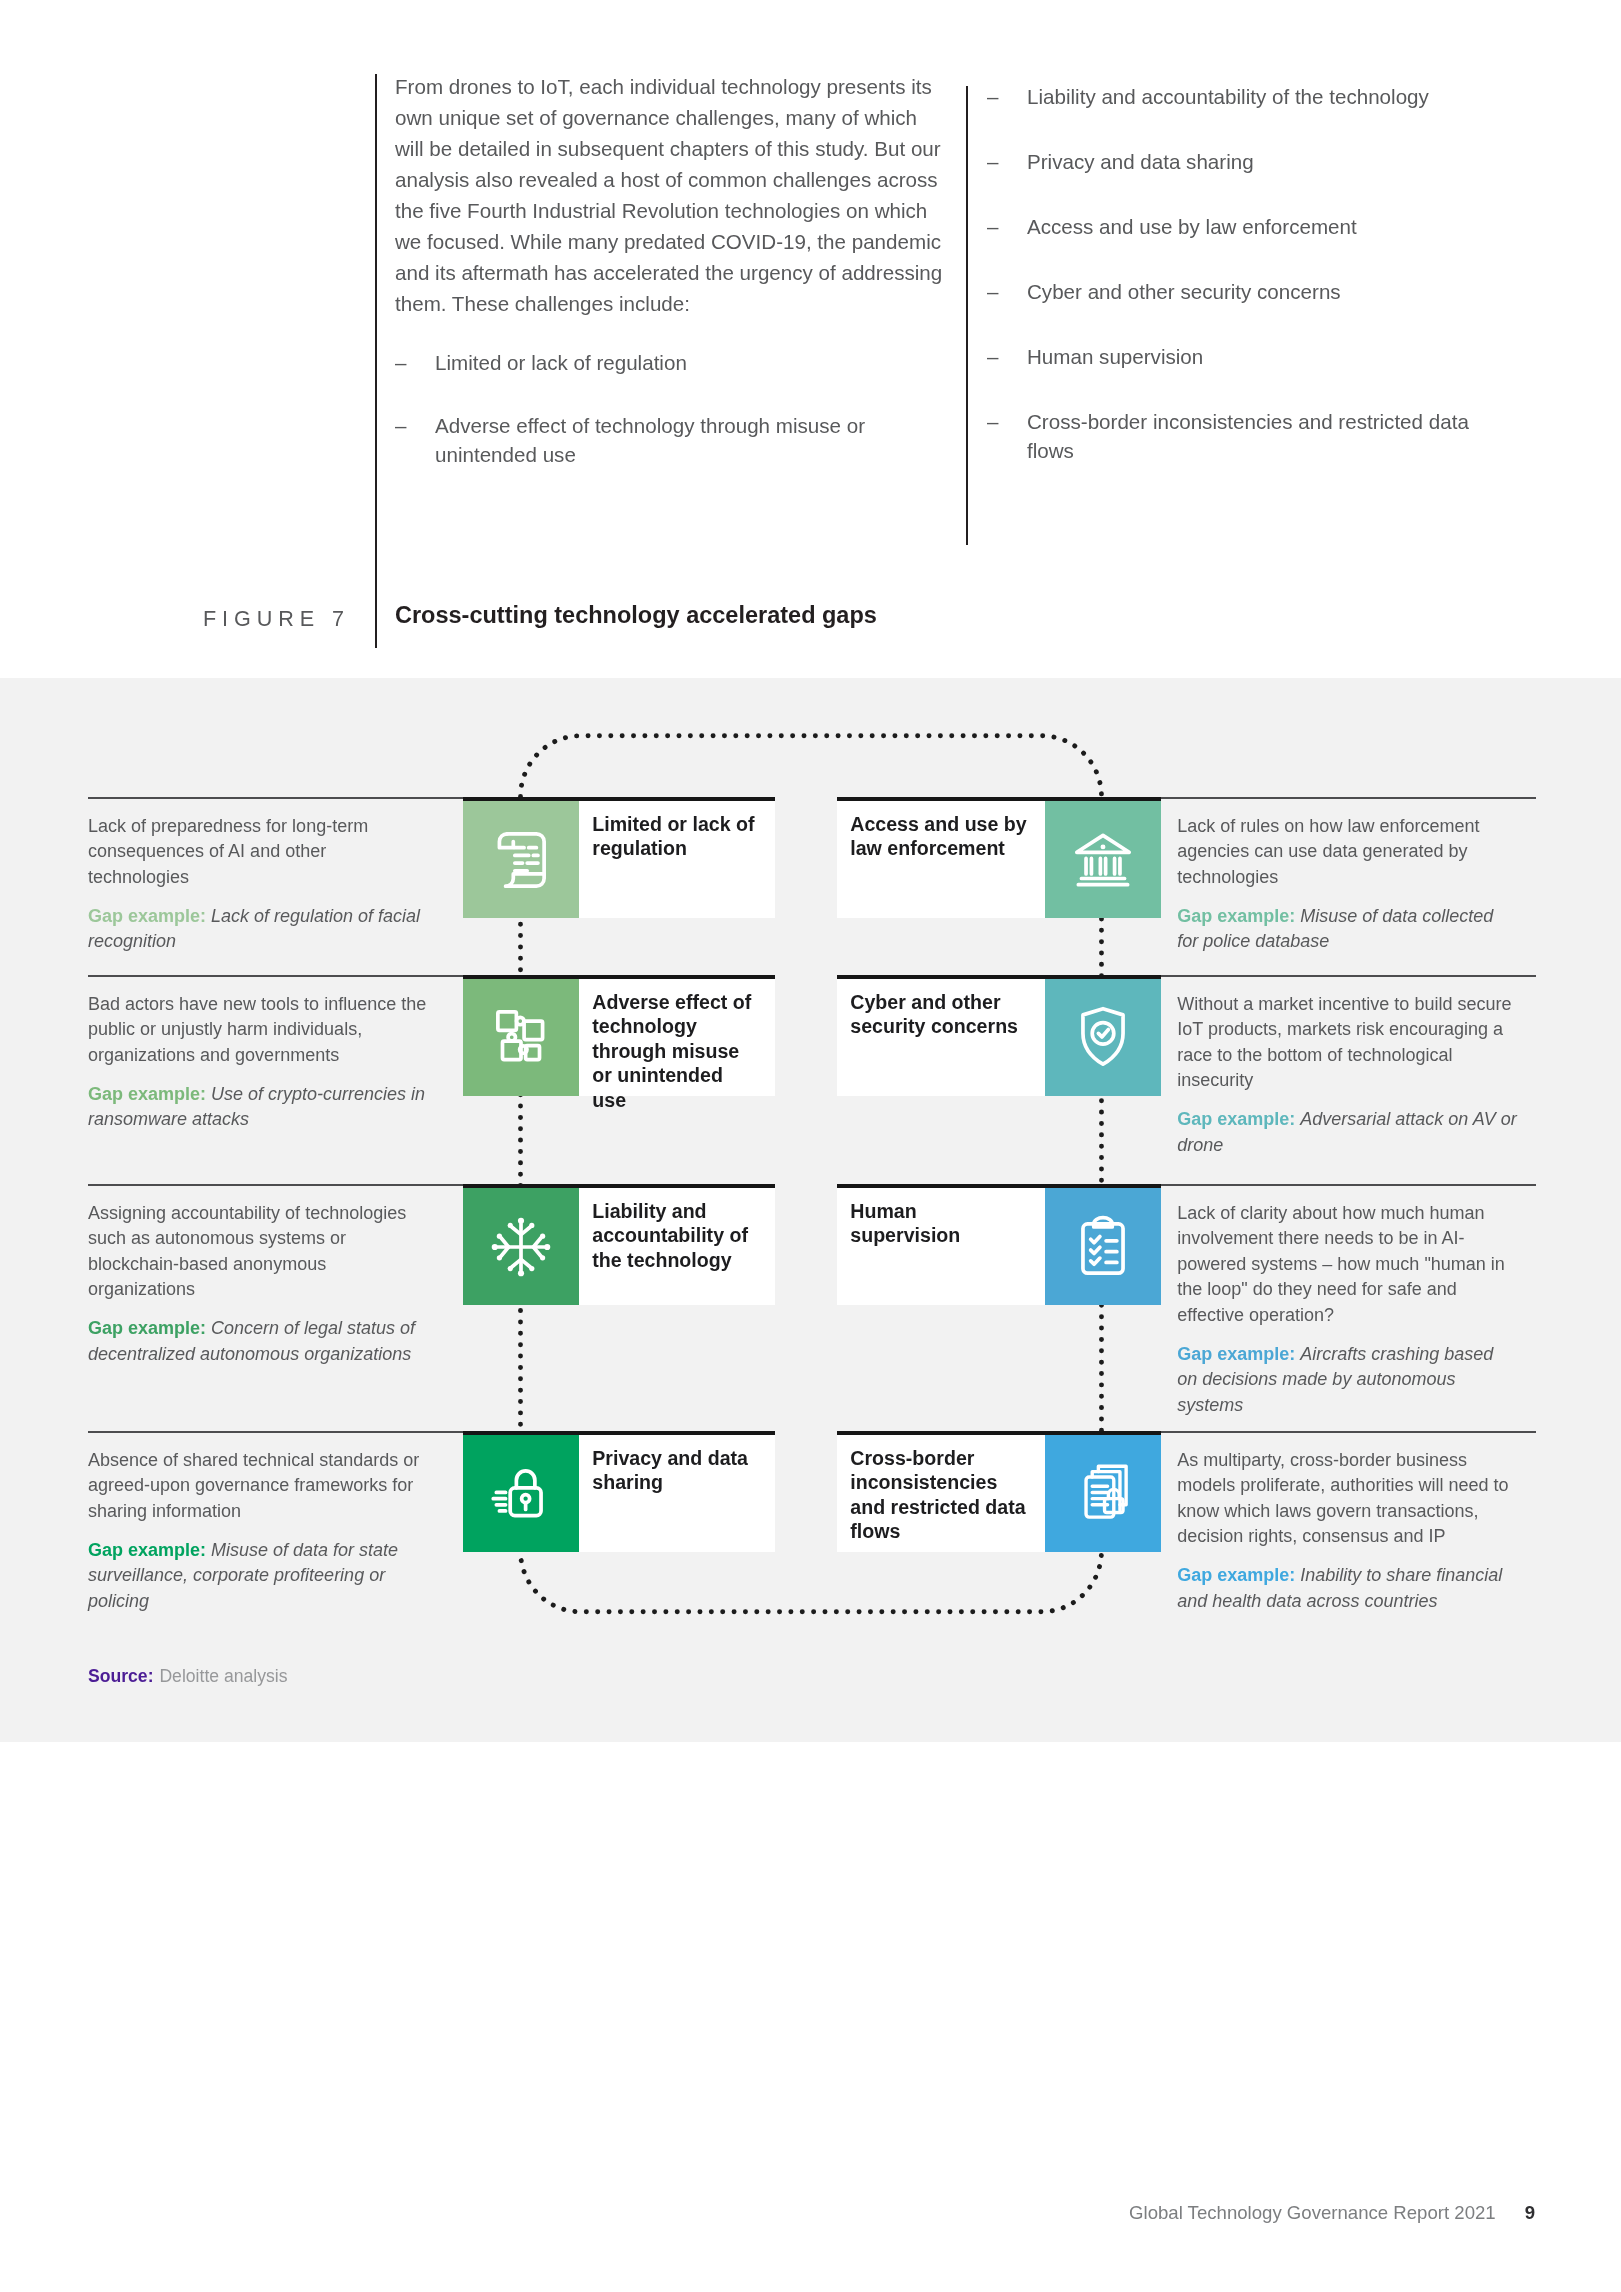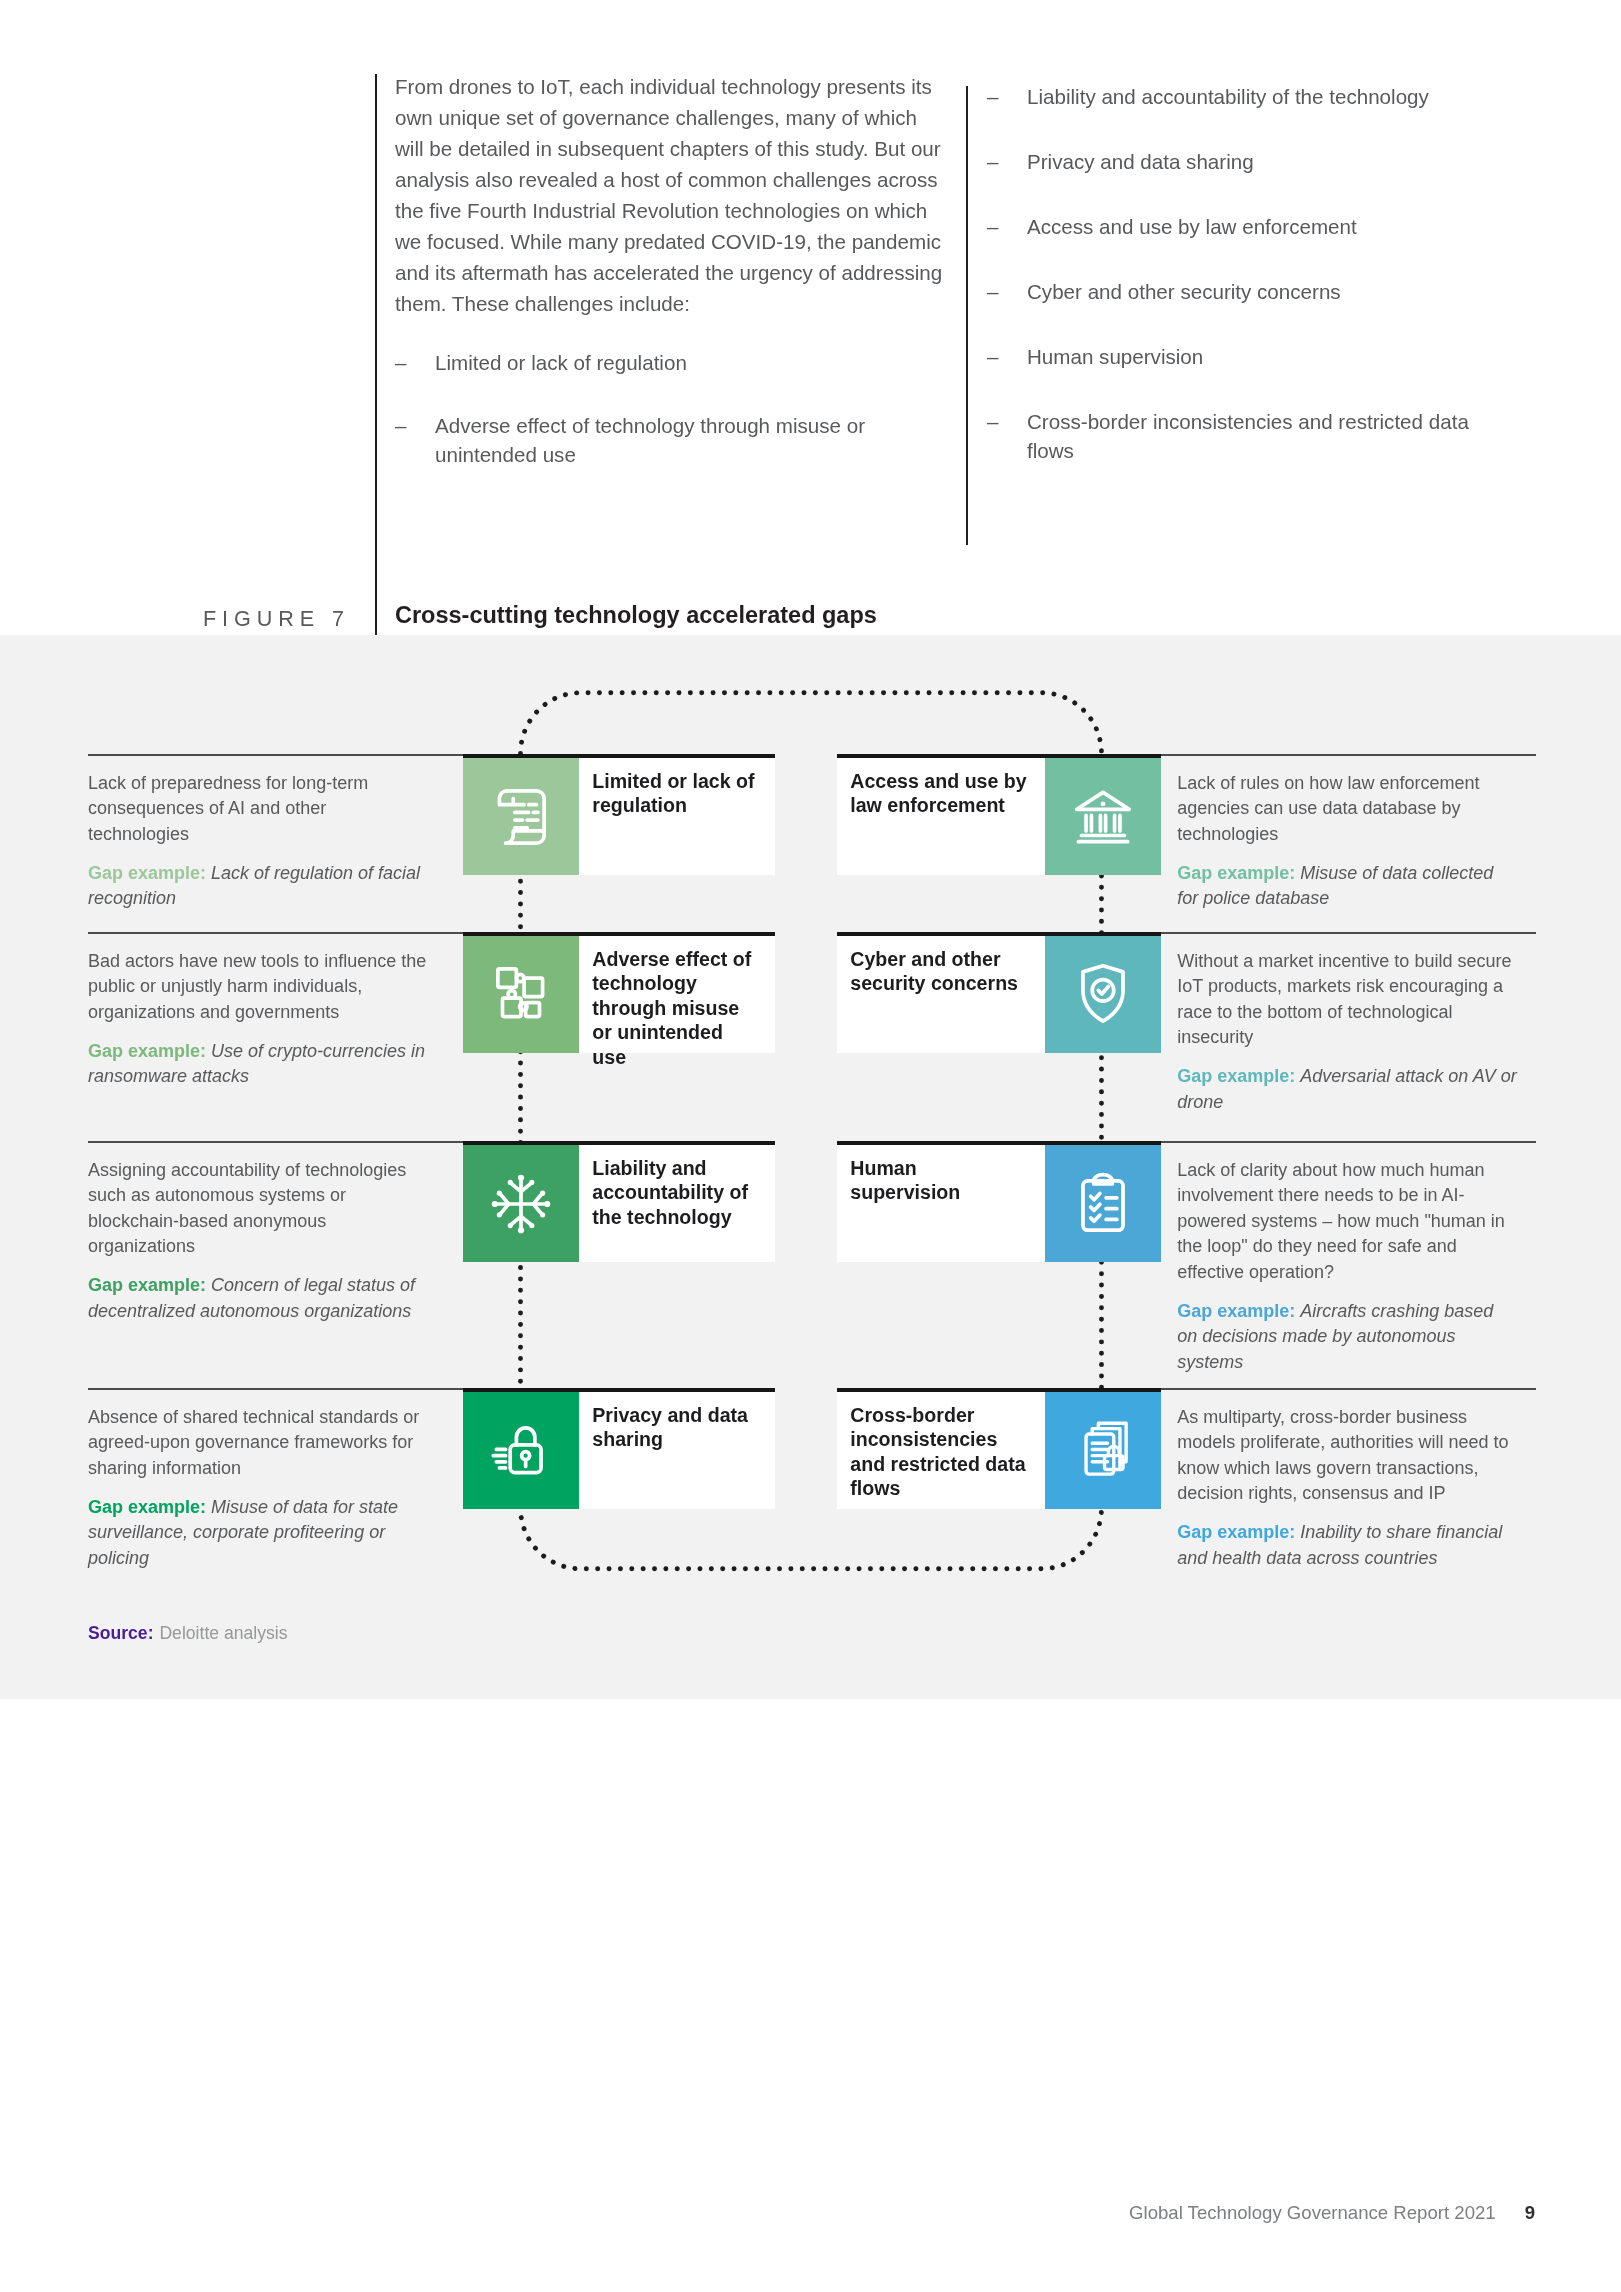--- a/index.html
+++ b/index.html
@@ -17,21 +17,21 @@
   .blist li::before{content:"–";width:40px;flex:0 0 40px;}
   .intro-right{position:absolute;left:987px;top:82px;width:534px;}
   .intro-right .blist{margin-top:0;}
   .intro-right .blist li{margin-bottom:36px;}
 
   
   .fig-label{position:absolute;left:203px;top:606px;font-size:21.6px;letter-spacing:5.9px;color:#58595b;}
   .fig-title{position:absolute;left:395px;top:602px;font-size:23.5px;font-weight:bold;color:#231f20;}
 
   
-  .figure{position:absolute;left:0;top:635px;width:1621px;height:1064px;background:#f2f2f2;}
+  .figure{position:absolute;left:0;top:678px;width:1621px;height:1064px;background:#f2f2f2;}
   .loop{position:absolute;left:0;top:0;z-index:0;}
   .figrow{position:absolute;left:0;width:100%;display:grid;z-index:1;
           grid-template-columns:88px 357px 17.6px 116px 196px 62px 208px 116px 16.7px 359px 86px;
           align-items:start;}
   .r1{top:119px;}.r2{top:297px;}.r3{top:506px;}.r4{top:753px;}
   .cell{box-sizing:border-box;}
   .desc{border-top:2px solid #4d4d4f;padding-top:14.7px;}
   .desc-l{grid-column:2/4;}
   .desc-r{grid-column:9/11;padding-left:16.7px;}
   .desc p{margin:0;max-width:340px;font-size:18px;line-height:25.5px;color:#58595b;}
@@ -113,21 +113,21 @@
         <span class="ic">
           <svg viewBox="0 0 48 48" fill="none" stroke="#ffffff" stroke-width="2.4" stroke-linecap="round" stroke-linejoin="round">
             <path d="M7 19 L24 8 L41 19 z"></path>
             <circle cx="24" cy="15.5" r="1.6" fill="#ffffff" stroke="none"></circle>
             <path d="M13 23 v10 M16.5 23 v10 M22.3 23 v10 M25.7 23 v10 M31.5 23 v10 M35 23 v10"></path>
             <path d="M10 36 h28 M8 40 h32"></path>
           </svg>
         </span>
       </div>
       <div class="cell desc desc-r">
-        <p class="d">Lack of rules on how law enforcement agencies can use data database by technologies</p>
+        <p class="d">Lack of rules on how law enforcement agencies can use data generated by technologies</p>
         <p class="g"><span class="gl" style="color: rgb(114, 191, 162);">Gap example:</span><span class="gt">Misuse of data collected for police database</span></p>
       </div>
     </div>
 
     <div class="figrow r2">
       <div class="cell desc desc-l">
         <p class="d">Bad actors have new tools to influence the public or unjustly harm individuals, organizations and governments</p>
         <p class="g"><span class="gl" style="color: rgb(124, 185, 123);">Gap example:</span><span class="gt">Use of crypto-currencies in ransomware attacks</span></p>
       </div>
       <div class="cell icon icon-l" style="background-color: rgb(124, 185, 123);">

